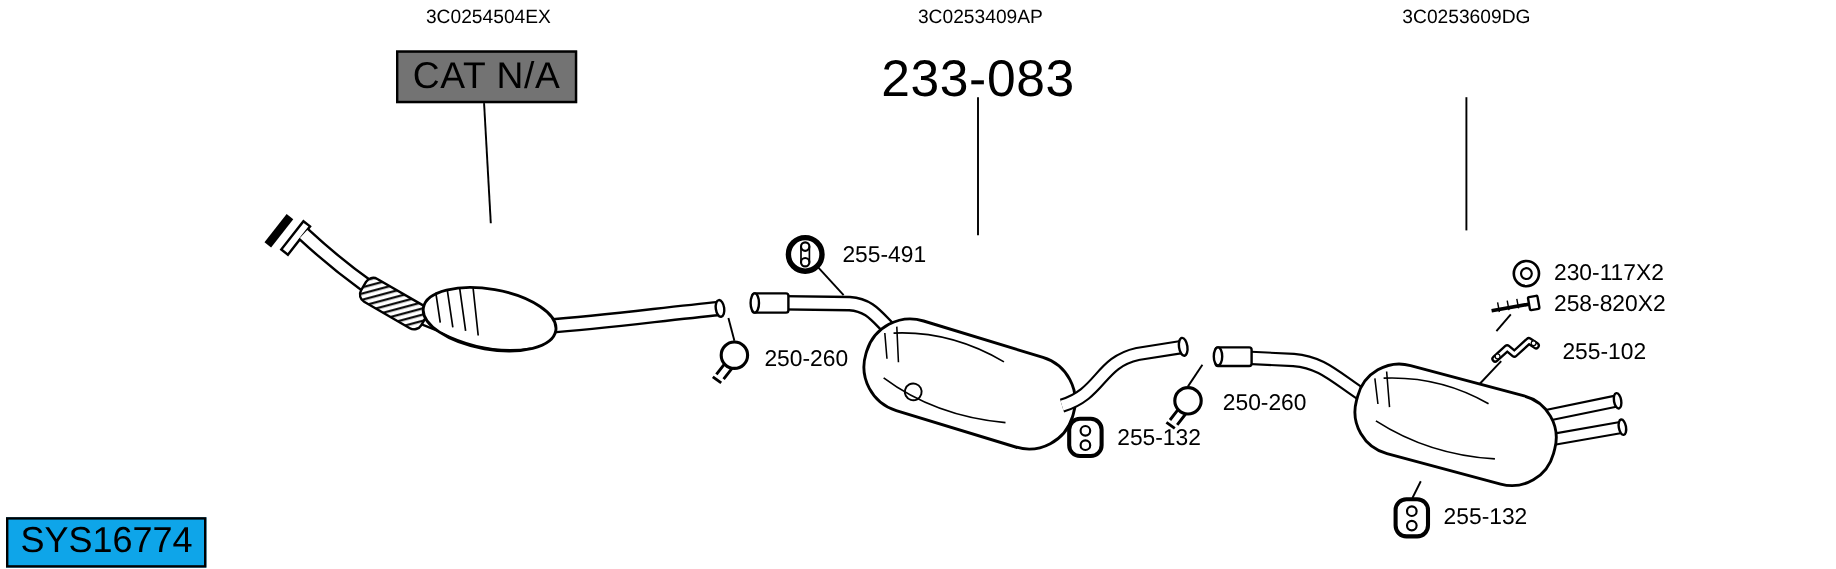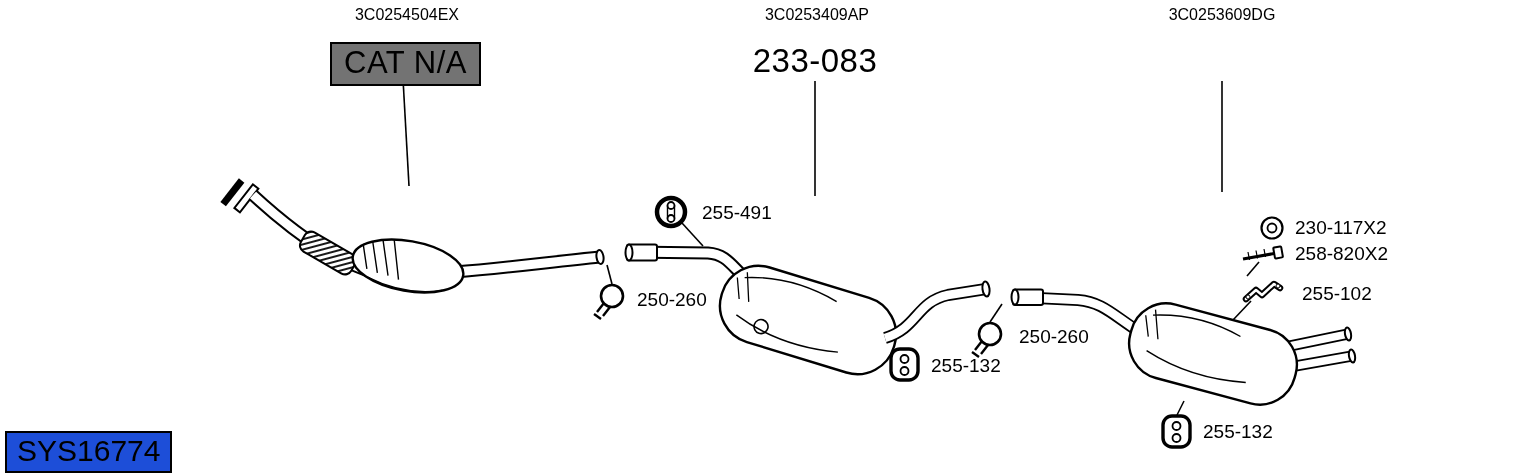--- a/index.html
+++ b/index.html
@@ -26,21 +26,21 @@
     position: absolute;
     color: #000;
     white-space: nowrap;
   }
   .pn {
     font-size: 16px;
     width: 180px;
     text-align: center;
   }
   .big {
-    font-size: 33px;
+    font-size: 43px;
     width: 200px;
     text-align: center;
     letter-spacing: 0.5px;
   }
   .boxed {
     display: inline-block;
     border: 2.5px solid #000;
     padding: 1px 12px 3px 12px;
     font-size: 31px;
     letter-spacing: 0.5px;
@@ -49,21 +49,21 @@
   .ref {
     font-size: 19px;
   }
   .sysbox {
     position: absolute;
     left: 5px;
     top: 431px;
     border: 2.5px solid #000;
     padding: 1px 10px 3px 10px;
     font-size: 30px;
-    background: #1d4ed8;
+    background: #0ea5e9;
   }
 </style>
 </head>
 <body>
 
 <div id="stage">
 
   <svg id="artwork" viewBox="0 0 1530 474" xmlns="http://www.w3.org/2000/svg">
     <defs>
       <pattern id="braid" width="5" height="5" patternUnits="userSpaceOnUse" patternTransform="rotate(45)">

